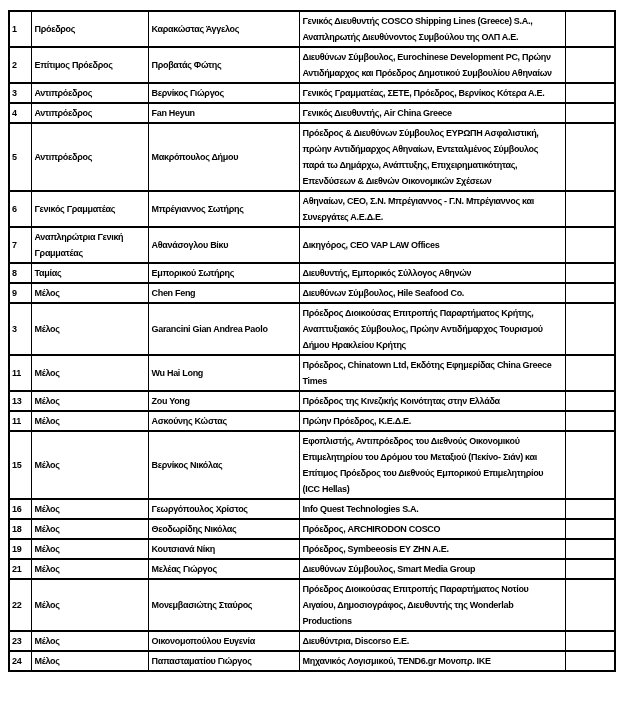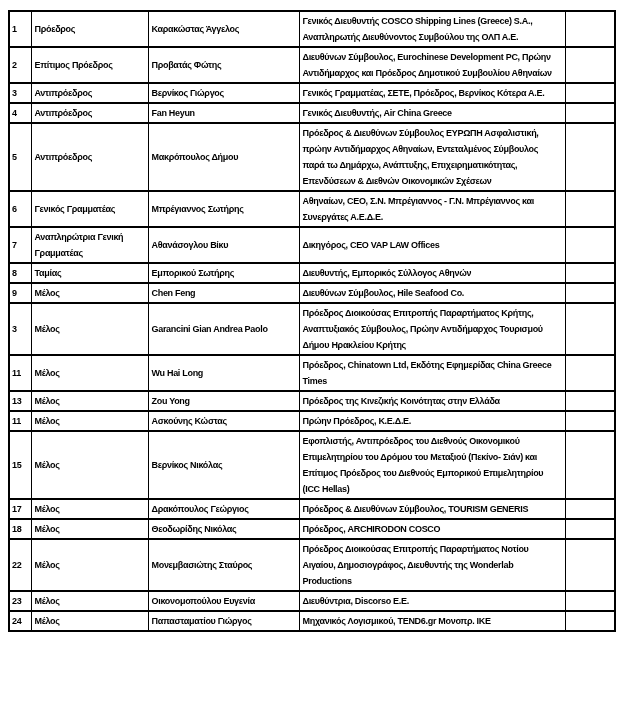--- a/index.html
+++ b/index.html
@@ -154,39 +154,53 @@
   </tr>
 
   <tr>
     <td class="c-num">15</td>
     <td class="c-role">Μέλος</td>
     <td class="c-name">Βερνίκος Νικόλας</td>
     <td class="c-desc">Εφοπλιστής, Αντιπρόεδρος του Διεθνούς Οικονομικού Επιμελητηρίου του Δρόμου του Μεταξιού (Πεκίνο- Σιάν) και Επίτιμος Πρόεδρος του Διεθνούς Εμπορικού Επιμελητηρίου (ICC Hellas)</td>
     <td class="c-empty"></td>
   </tr>
 
-
-  <tr>
-    <td class="c-num">17</td>
-    <td class="c-role">Μέλος</td>
-    <td class="c-name">Δρακόπουλος Γεώργιος</td>
-    <td class="c-desc">Πρόεδρος &amp; Διευθύνων Σύμβουλος, TOURISM GENERIS</td>
-    <td class="c-empty"></td>
-  </tr>
+  <tr>
+    <td class="c-num">16</td>
+    <td class="c-role">Μέλος</td>
+    <td class="c-name">Γεωργόπουλος Χρίστος</td>
+    <td class="c-desc">Info Quest Technologies S.A.</td>
+    <td class="c-empty"></td>
+  </tr>
+
 
   <tr>
     <td class="c-num">18</td>
     <td class="c-role">Μέλος</td>
     <td class="c-name">Θεοδωρίδης Νικόλας</td>
     <td class="c-desc">Πρόεδρος, ARCHIRODON COSCO</td>
     <td class="c-empty"></td>
   </tr>
 
-
-
+  <tr>
+    <td class="c-num">19</td>
+    <td class="c-role">Μέλος</td>
+    <td class="c-name">Κουτσιανά Νίκη</td>
+    <td class="c-desc">Πρόεδρος, Symbeeosis ΕΥ ΖΗΝ Α.Ε.</td>
+    <td class="c-empty"></td>
+  </tr>
+
+
+  <tr>
+    <td class="c-num">21</td>
+    <td class="c-role">Μέλος</td>
+    <td class="c-name">Μελέας Γιώργος</td>
+    <td class="c-desc">Διευθύνων Σύμβουλος, Smart Media Group</td>
+    <td class="c-empty"></td>
+  </tr>
 
   <tr>
     <td class="c-num">22</td>
     <td class="c-role">Μέλος</td>
     <td class="c-name">Μονεμβασιώτης Σταύρος</td>
     <td class="c-desc">Πρόεδρος Διοικούσας Επιτροπής Παραρτήματος Νοτίου Αιγαίου, Δημοσιογράφος, Διευθυντής της Wonderlab Productions</td>
     <td class="c-empty"></td>
   </tr>
 
   <tr>

